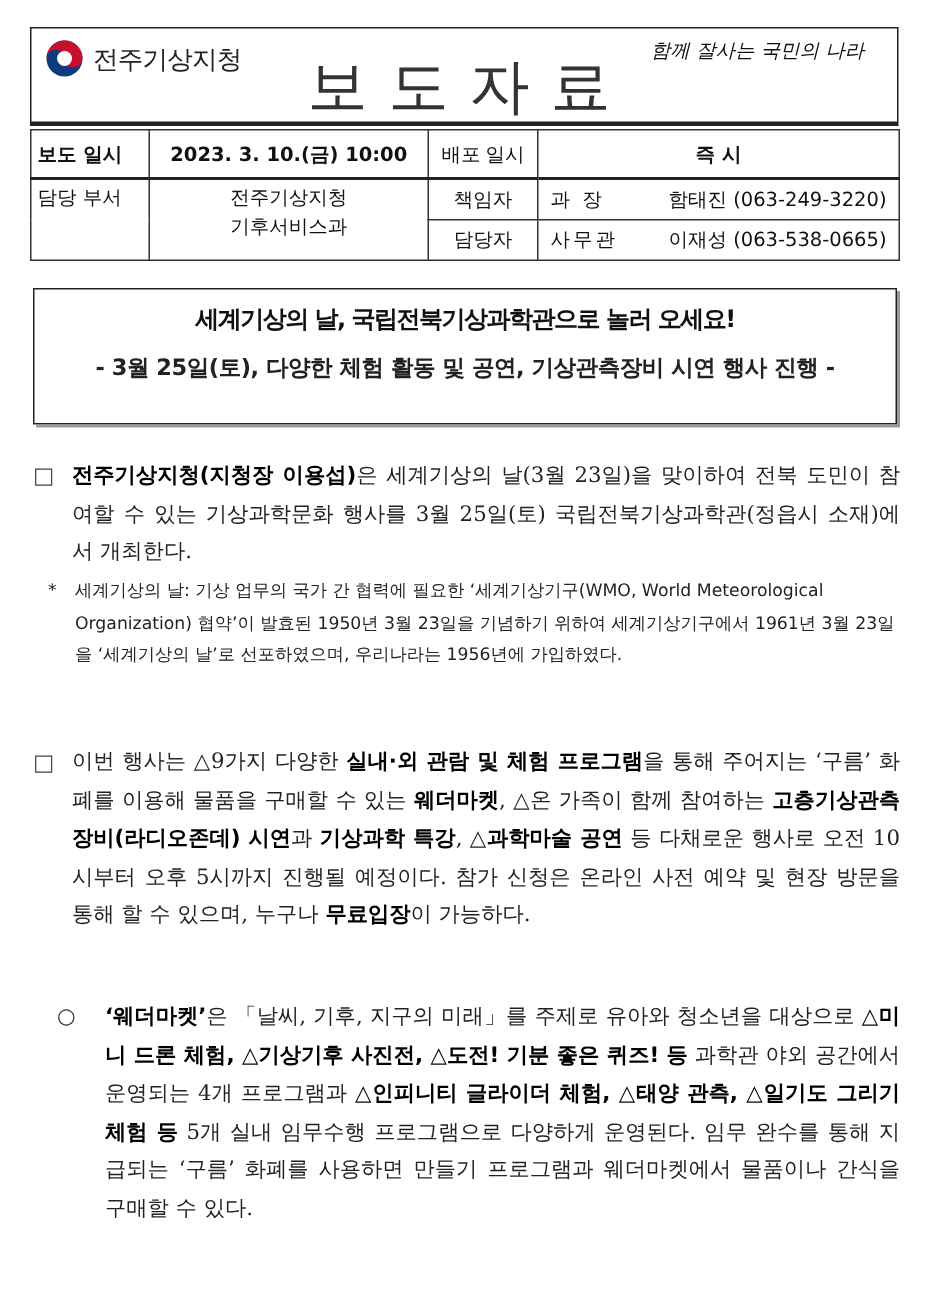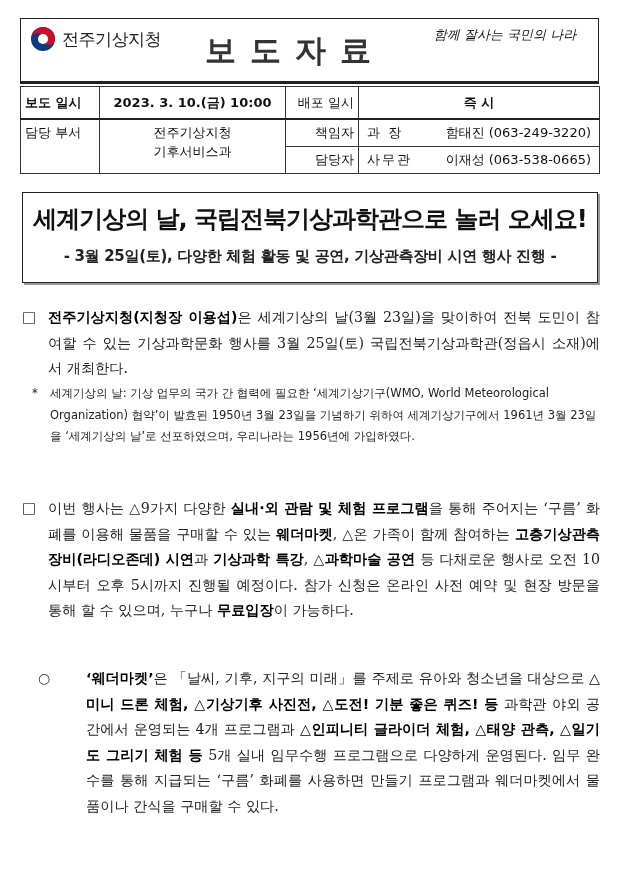--- a/index.html
+++ b/index.html
@@ -6,58 +6,58 @@
   body { width:624px; height:869px; position:relative; overflow:hidden;
          font-family:"DejaVu Serif", "Liberation Serif", serif; color:#111; }
   .abs { position:absolute; }
 
   
   .header-box { left:20px; top:18px; width:579px; height:66px;
                 border:1px solid #222; border-bottom:3px solid #222; box-sizing:border-box; }
   .logo { left:30px; top:26px; display:flex; align-items:center; gap:6px; }
   .logo-text { font-family:"DejaVu Sans", "Liberation Sans", sans-serif; font-size:17px; color:#222; letter-spacing:-0.5px; }
   .doc-type { left:205px; top:30px; font-family:"DejaVu Sans","Liberation Sans",sans-serif;
-              font-size:31px; font-weight:bold; color:#333; letter-spacing:14px; }
+              font-size:40px; font-weight:normal; color:#333; letter-spacing:14px; }
   .slogan { left:420px; top:26px; width:170px; font-family:"DejaVu Serif", serif; font-style:italic;
             font-size:13px; line-height:17px; color:#111; text-align:center; }
   .slogan div:nth-child(2){ padding-left:18px; }
 
   
   table.info { position:absolute; left:20px; top:86px; width:580px; border-collapse:collapse;
                font-family:"DejaVu Sans","Liberation Sans",sans-serif; font-size:13px; }
   table.info td { border:1px solid #333; padding:0 4px; height:26px; white-space:nowrap; }
   table.info tr.row1 td { height:31px; border-bottom:2px solid #222; }
   .c1 { width:70px; text-align:left; }
   .c2 { width:177px; text-align:center; }
-  .c3 { width:64px; text-align:right; }
+  .c3 { width:64px; text-align:center;font-family:Liberation Serif, serif; }
   .c4 { text-align:center; }
   .b { font-weight:bold;margin-left:40px; }
   .dept { vertical-align:top; padding-top:3px !important; line-height:19px; }
   .contact { display:flex; justify-content:space-between; padding:0 4px; }
   .contact .role { width:70px; text-align:left; letter-spacing:2px; }
 
   
   .headline-box { left:22px; top:192px; width:576px; height:91px; border:1px solid #222;
                   box-sizing:border-box; box-shadow:2px 2px 0 #999; text-align:center;
                   font-family:"DejaVu Sans","Liberation Sans",sans-serif; }
-  .headline { margin-top:10px; font-size:24px; font-weight:bold; letter-spacing:-1px; color:#111; }
+  .headline { margin-top:10px; font-size:16px; font-weight:bold; letter-spacing:-1px; color:#111; }
   .subheadline { margin-top:12px; font-size:15px; font-weight:bold; color:#222; letter-spacing:-0.3px; }
 
   
   .para { left:22px; width:578px; font-size:14.2px; line-height:25.5px; color:#222; text-align:justify; }
   .para .bullet { position:absolute; left:0; top:0; font-family:"DejaVu Sans",sans-serif; font-size:15px; color:#444; }
   .para .text { margin-left:26px; }
   .para strong { font-family:"DejaVu Sans","Liberation Sans",sans-serif; font-weight:bold; color:#000; }
   .note { left:32px; width:568px; font-family:"DejaVu Sans","Liberation Sans",sans-serif;
           font-size:11.5px; line-height:21.5px; color:#222; }
   .note .star { position:absolute; left:0; top:0; }
   .note .text { margin-left:18px; }
   .sub { left:38px; width:562px; font-size:14.2px; line-height:25.5px; color:#222; text-align:justify; }
   .sub .bullet { position:absolute; left:0; top:0; font-family:"DejaVu Sans",sans-serif; color:#333; }
-  .sub .text { margin-left:48px; }
+  .sub .text { margin-left:32px; }
   .sub strong { font-family:"DejaVu Sans","Liberation Sans",sans-serif; font-weight:bold; color:#000; }
 </style>
 </head>
 <body>
 
 <div class="abs header-box"></div>
 <div class="abs logo">
   <svg width="26" height="26" viewBox="0 0 26 26">
     <circle cx="13" cy="13" r="12" fill="#0f3a7d"></circle>
     <path d="M1 13 A12 12 0 0 1 25 13 A6 6 0 0 1 13 13 A6 6 0 0 0 1 13 Z" fill="#c8102e"></path>

